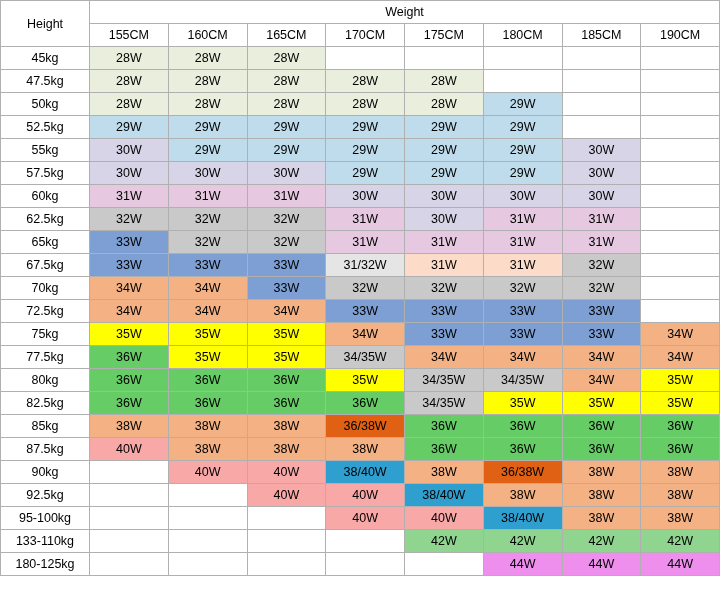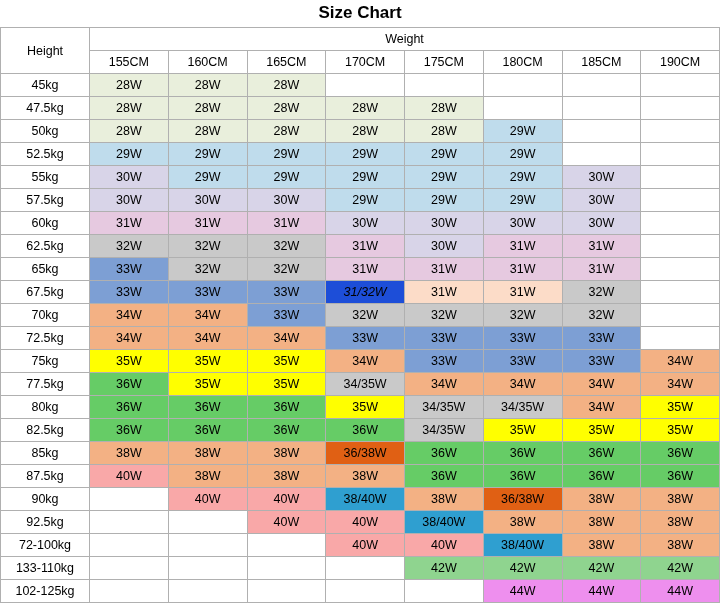--- a/index.html
+++ b/index.html
@@ -60,21 +60,20 @@
   td.weight-cell {
     text-align: left;
     padding-left: 5px;
     font-size: 12.5px;
   }
 </style>
 </head>
 <body>
 
 <div id="page">
-  <div class="title">Size Chart</div>
   <table class="chart">
     <thead>
       <tr>
         <th class="weight-head" rowspan="2">Height</th>
         <th class="height-head" colspan="8">Weight</th>
       </tr>
       <tr id="col-head-row">
           <th class="col-head">155CM</th>
           <th class="col-head">160CM</th>
           <th class="col-head">165CM</th>
@@ -183,21 +182,21 @@
           <td style="background: rgb(230, 201, 224);">31W</td>
           <td style="background: rgb(230, 201, 224);">31W</td>
           <td style="background: rgb(230, 201, 224);">31W</td>
           <td style="background: rgb(255, 255, 255);"></td>
         </tr>
         <tr>
           <td class="weight-cell">67.5kg</td>
           <td style="background: rgb(125, 159, 212);">33W</td>
           <td style="background: rgb(125, 159, 212);">33W</td>
           <td style="background: rgb(125, 159, 212);">33W</td>
-          <td style="background: #1d4ed8; font-style: italic;">31/32W</td>
+          <td style="background: #e5e5e5;">31/32W</td>
           <td style="background: rgb(252, 220, 200);">31W</td>
           <td style="background: rgb(252, 220, 200);">31W</td>
           <td style="background: rgb(201, 201, 201);">32W</td>
           <td style="background: rgb(255, 255, 255);"></td>
         </tr>
         <tr>
           <td class="weight-cell">70kg</td>
           <td style="background: rgb(243, 177, 132);">34W</td>
           <td style="background: rgb(243, 177, 132);">34W</td>
           <td style="background: rgb(125, 159, 212);">33W</td>
@@ -300,21 +299,21 @@
           <td style="background: rgb(255, 255, 255);"></td>
           <td style="background: rgb(255, 255, 255);"></td>
           <td style="background: rgb(249, 168, 168);">40W</td>
           <td style="background: rgb(249, 168, 168);">40W</td>
           <td style="background: rgb(47, 159, 208);">38/40W</td>
           <td style="background: rgb(243, 177, 132);">38W</td>
           <td style="background: rgb(243, 177, 132);">38W</td>
           <td style="background: rgb(243, 177, 132);">38W</td>
         </tr>
         <tr>
-          <td class="weight-cell">72-100kg</td>
+          <td class="weight-cell">95-100kg</td>
           <td style="background: rgb(255, 255, 255);"></td>
           <td style="background: rgb(255, 255, 255);"></td>
           <td style="background: rgb(255, 255, 255);"></td>
           <td style="background: rgb(249, 168, 168);">40W</td>
           <td style="background: rgb(249, 168, 168);">40W</td>
           <td style="background: rgb(47, 159, 208);">38/40W</td>
           <td style="background: rgb(243, 177, 132);">38W</td>
           <td style="background: rgb(243, 177, 132);">38W</td>
         </tr>
         <tr>
@@ -322,21 +321,21 @@
           <td style="background: rgb(255, 255, 255);"></td>
           <td style="background: rgb(255, 255, 255);"></td>
           <td style="background: rgb(255, 255, 255);"></td>
           <td style="background: rgb(255, 255, 255);"></td>
           <td style="background: rgb(143, 212, 143);">42W</td>
           <td style="background: rgb(143, 212, 143);">42W</td>
           <td style="background: rgb(143, 212, 143);">42W</td>
           <td style="background: rgb(143, 212, 143);">42W</td>
         </tr>
         <tr>
-          <td class="weight-cell">102-125kg</td>
+          <td class="weight-cell">180-125kg</td>
           <td style="background: rgb(255, 255, 255);"></td>
           <td style="background: rgb(255, 255, 255);"></td>
           <td style="background: rgb(255, 255, 255);"></td>
           <td style="background: rgb(255, 255, 255);"></td>
           <td style="background: rgb(255, 255, 255);"></td>
           <td style="background: rgb(238, 143, 238);">44W</td>
           <td style="background: rgb(238, 143, 238);">44W</td>
           <td style="background: rgb(238, 143, 238);">44W</td>
         </tr>
       </tbody>

